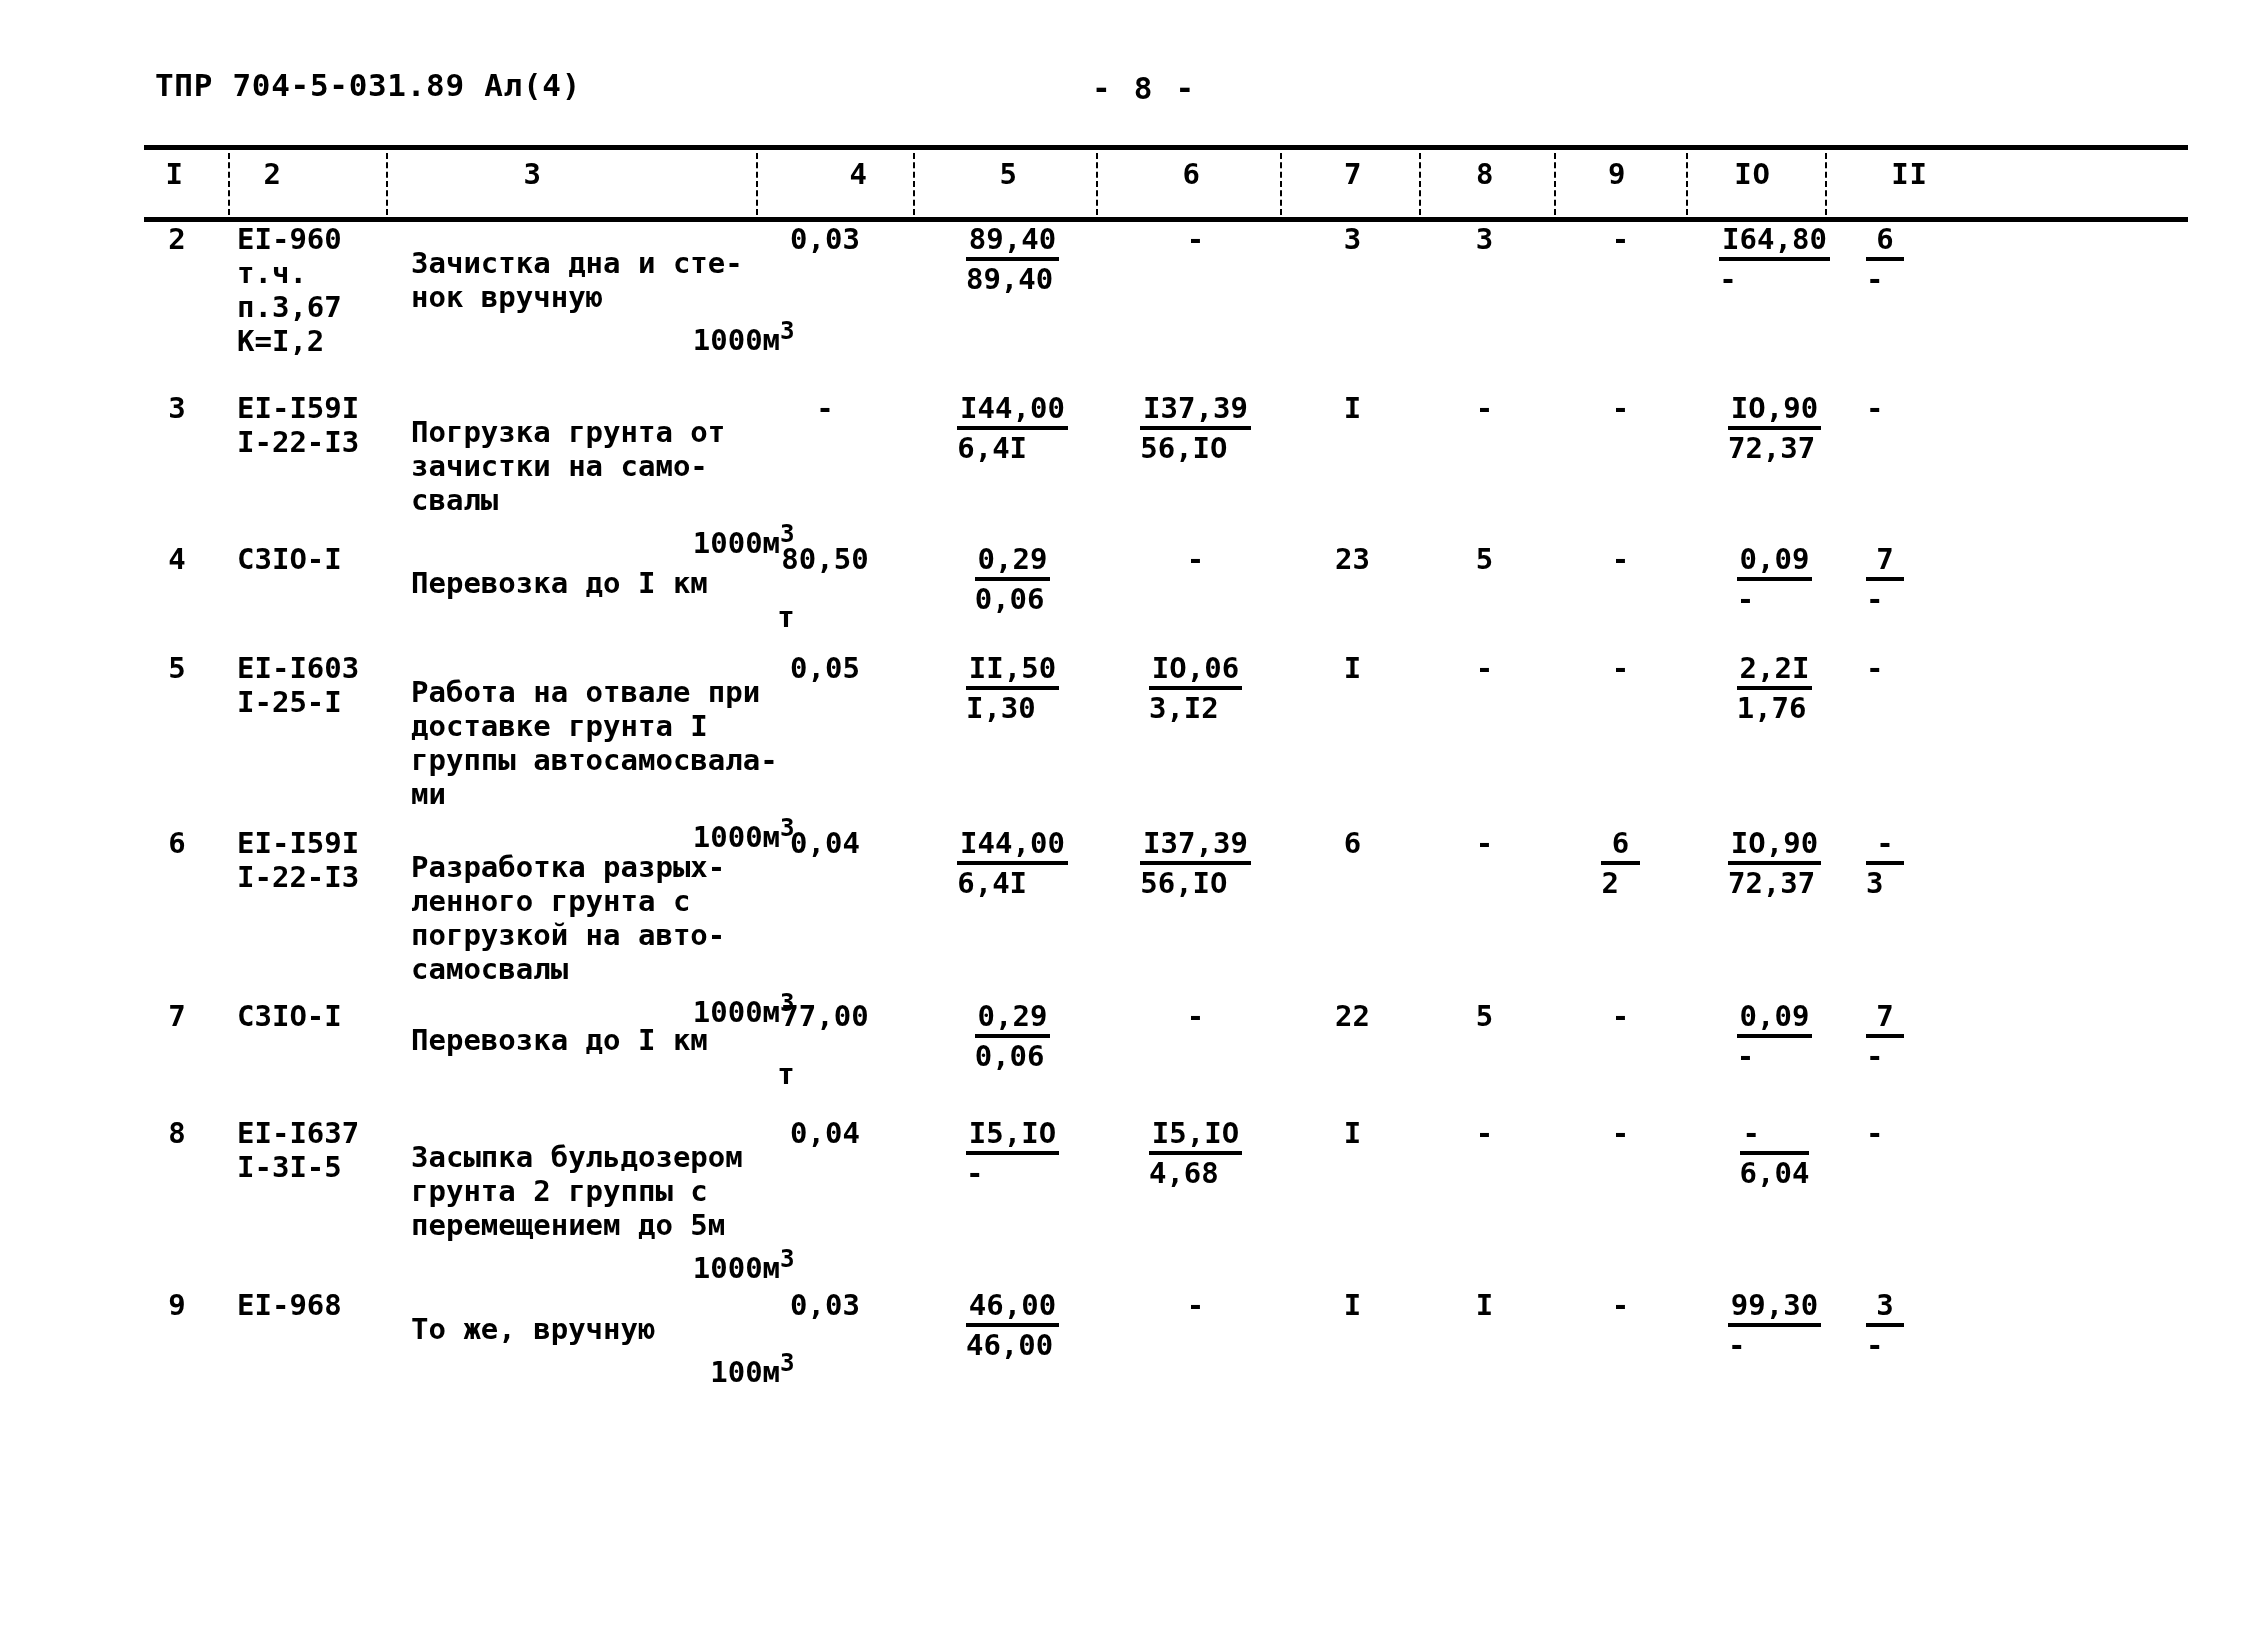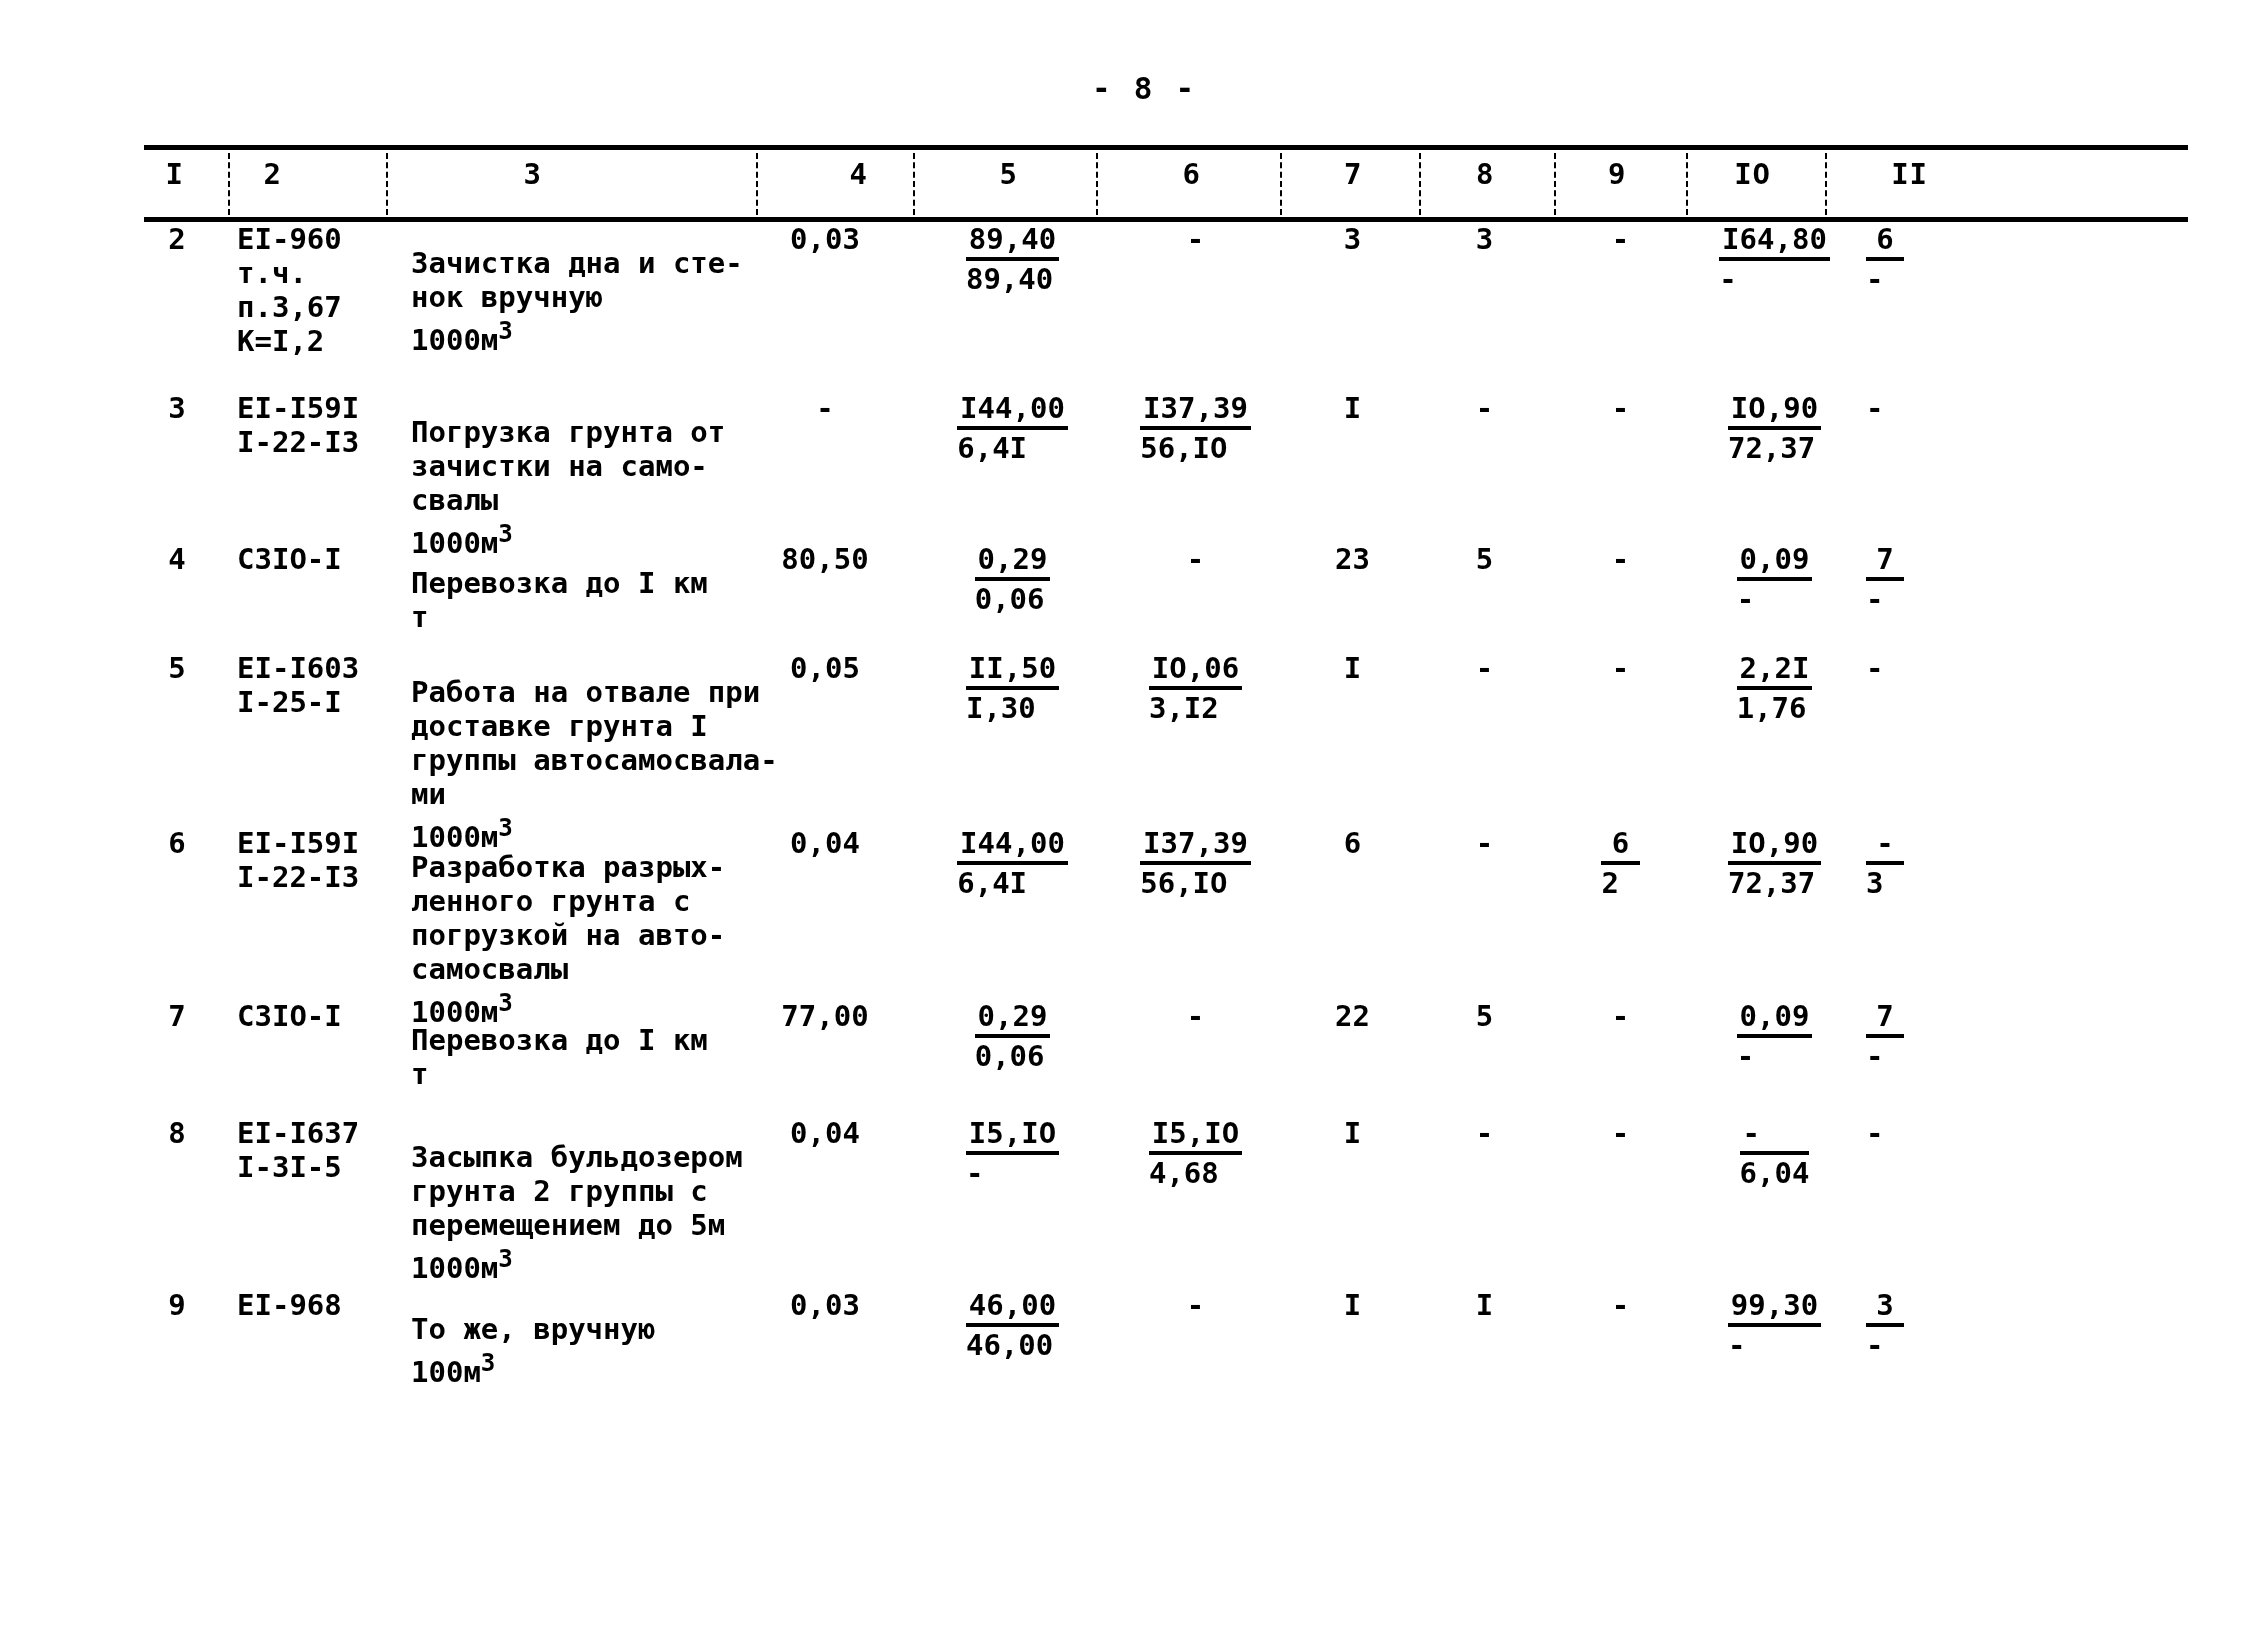--- a/index.html
+++ b/index.html
@@ -124,31 +124,32 @@
   }
   .frac .den {
     display: block;
     padding-top: 1.5px;
   }
   .frac.narrow .num { padding: 0 10.3px 0.7px 10.3px; }
 
   .desc-line { display: block; }
   .unit-line {
     display: block;
-    text-align: left;
+    text-align: right;
     padding-right: 4.4px;
   }
   .code-line { display: block; }
 </style>
 </head>
 <body>
 
 <div class="page">
 
   <div class="doc-header">
+    <div class="doc-code">ТПР 704-5-031.89 Ал(4)</div>
     <div class="page-number">- 8 -</div>
   </div>
 
   <div class="table-wrap">
     <div class="rule"></div>
 
     <div class="header-row" id="header-row">
         <div class="col-head" style="left: -5.9px; width: 73px;">I</div>
         <div class="col-head" style="left: 55px; width: 147px;">2</div>
         <div class="col-head" style="left: 220px; width: 337px;">3</div>

